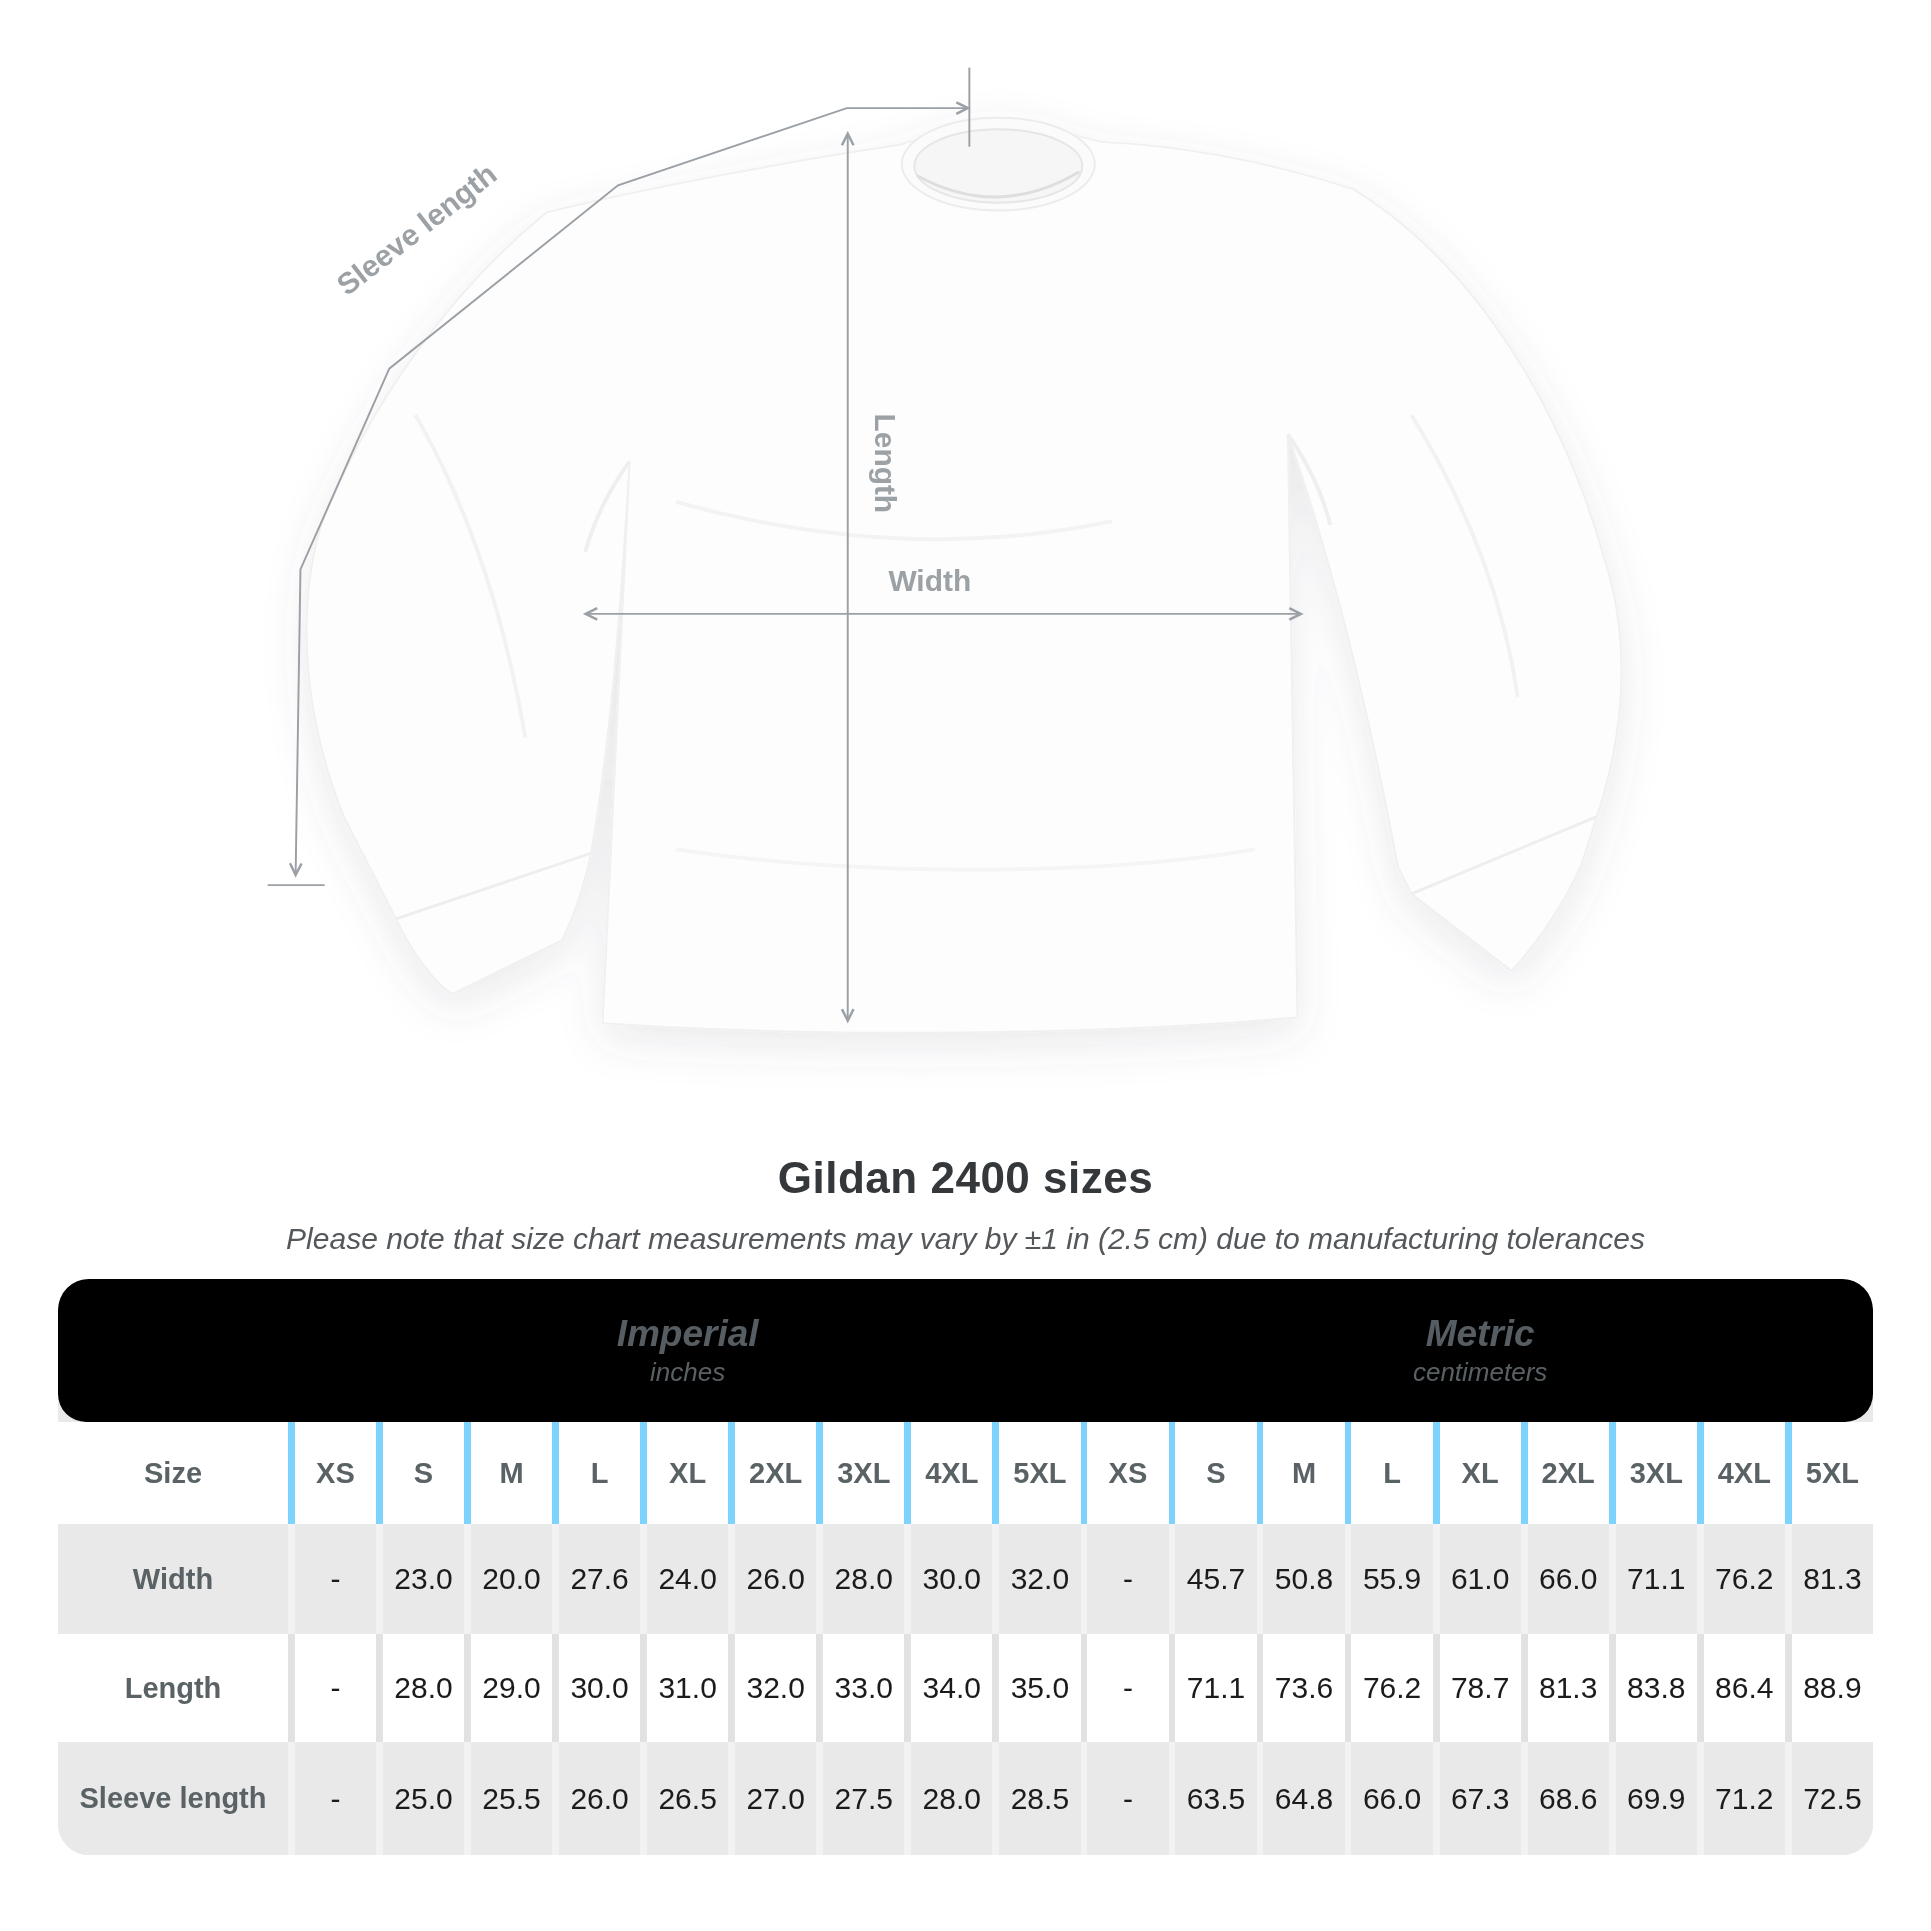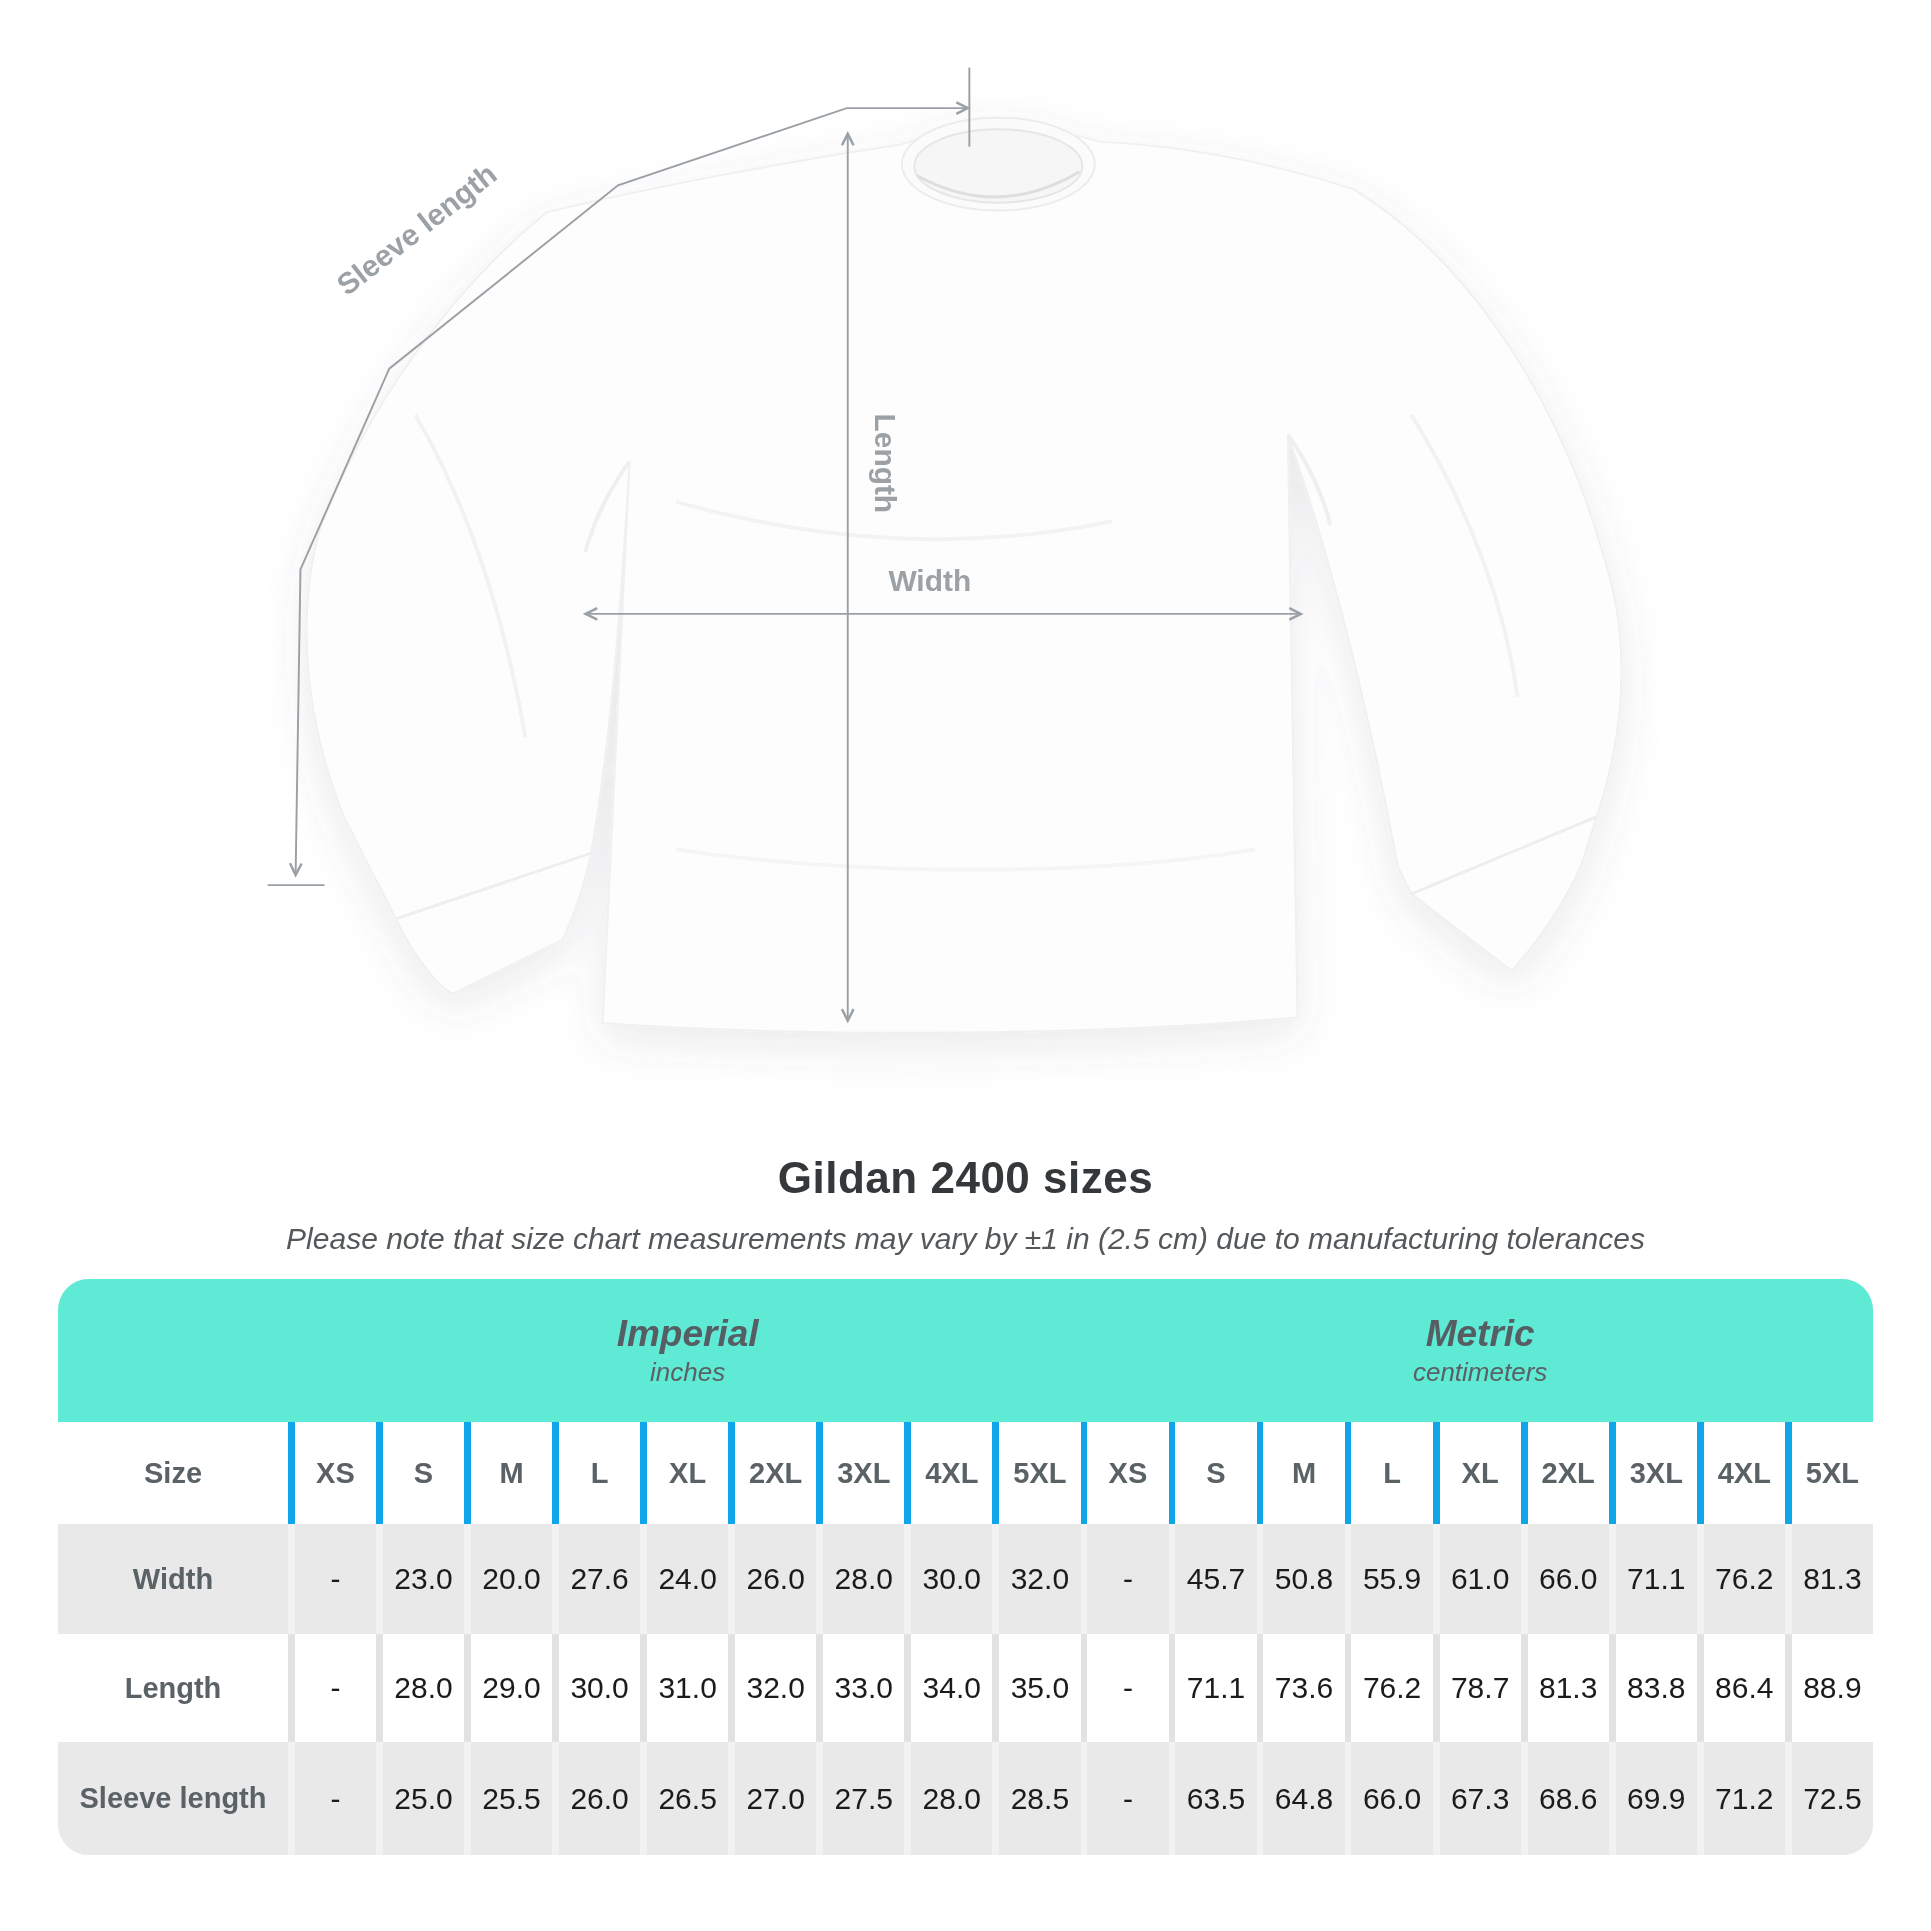--- a/index.html
+++ b/index.html
@@ -11,22 +11,22 @@
 
   
   .title-wrap{position:absolute;left:0;top:1153px;width:1931px;text-align:center;}
   .page-title{font-size:44px;font-weight:bold;color:#34383b;letter-spacing:0.5px;}
   .page-subtitle{margin-top:19.3px;font-size:30px;font-style:italic;color:#54585b;}
 
   
   .size-table{position:absolute;left:58px;top:1279px;width:1815px;height:576px;
               background:#e9e9e9;border-radius:31px;overflow:hidden;}
   .trow{display:grid;grid-template-columns:230px repeat(18,1fr);column-gap:6.8px;}
-  .trow.band{height:143px;background:#5eead4;}
-  .trow.head{height:102px;background:#0ea5e9;}
+  .trow.band{height:143px;background:#000000;border-radius:28px;}
+  .trow.head{height:102px;background:#7dd3fc;}
   .trow.light{background:#e2e2e2;}
   .trow.dark{background:#f2f2f2;}
   .trow.r1{height:110px;}
   .trow.r2{height:108px;}
   .trow.r3{height:113px;}
   .cell{display:flex;align-items:center;justify-content:center;
         font-size:30px;color:#1a1b1d;}
   .light .cell,.head .cell{background:#ffffff;}
   .dark .cell{background:#e9e9e9;}
   .head .cell,.cell.rowlabel{font-weight:bold;font-size:29px;color:#5a6266;}

